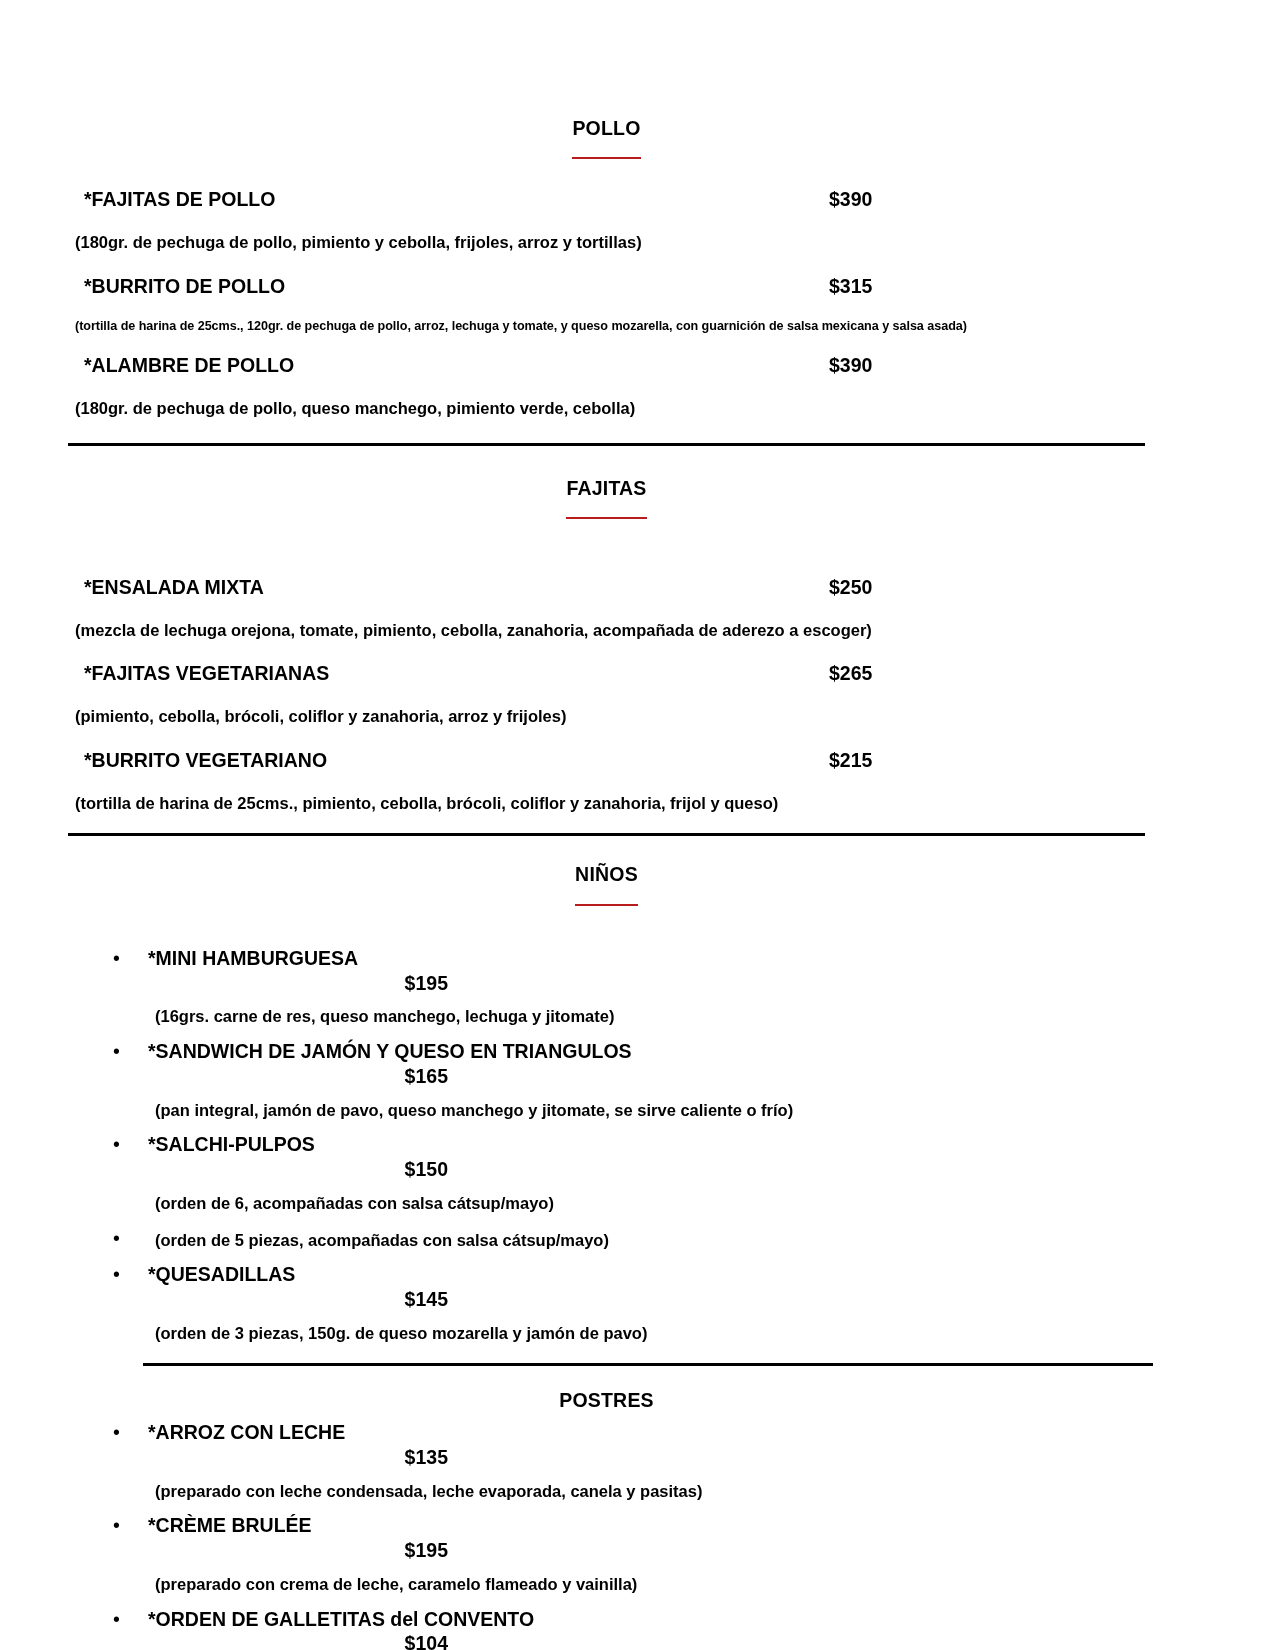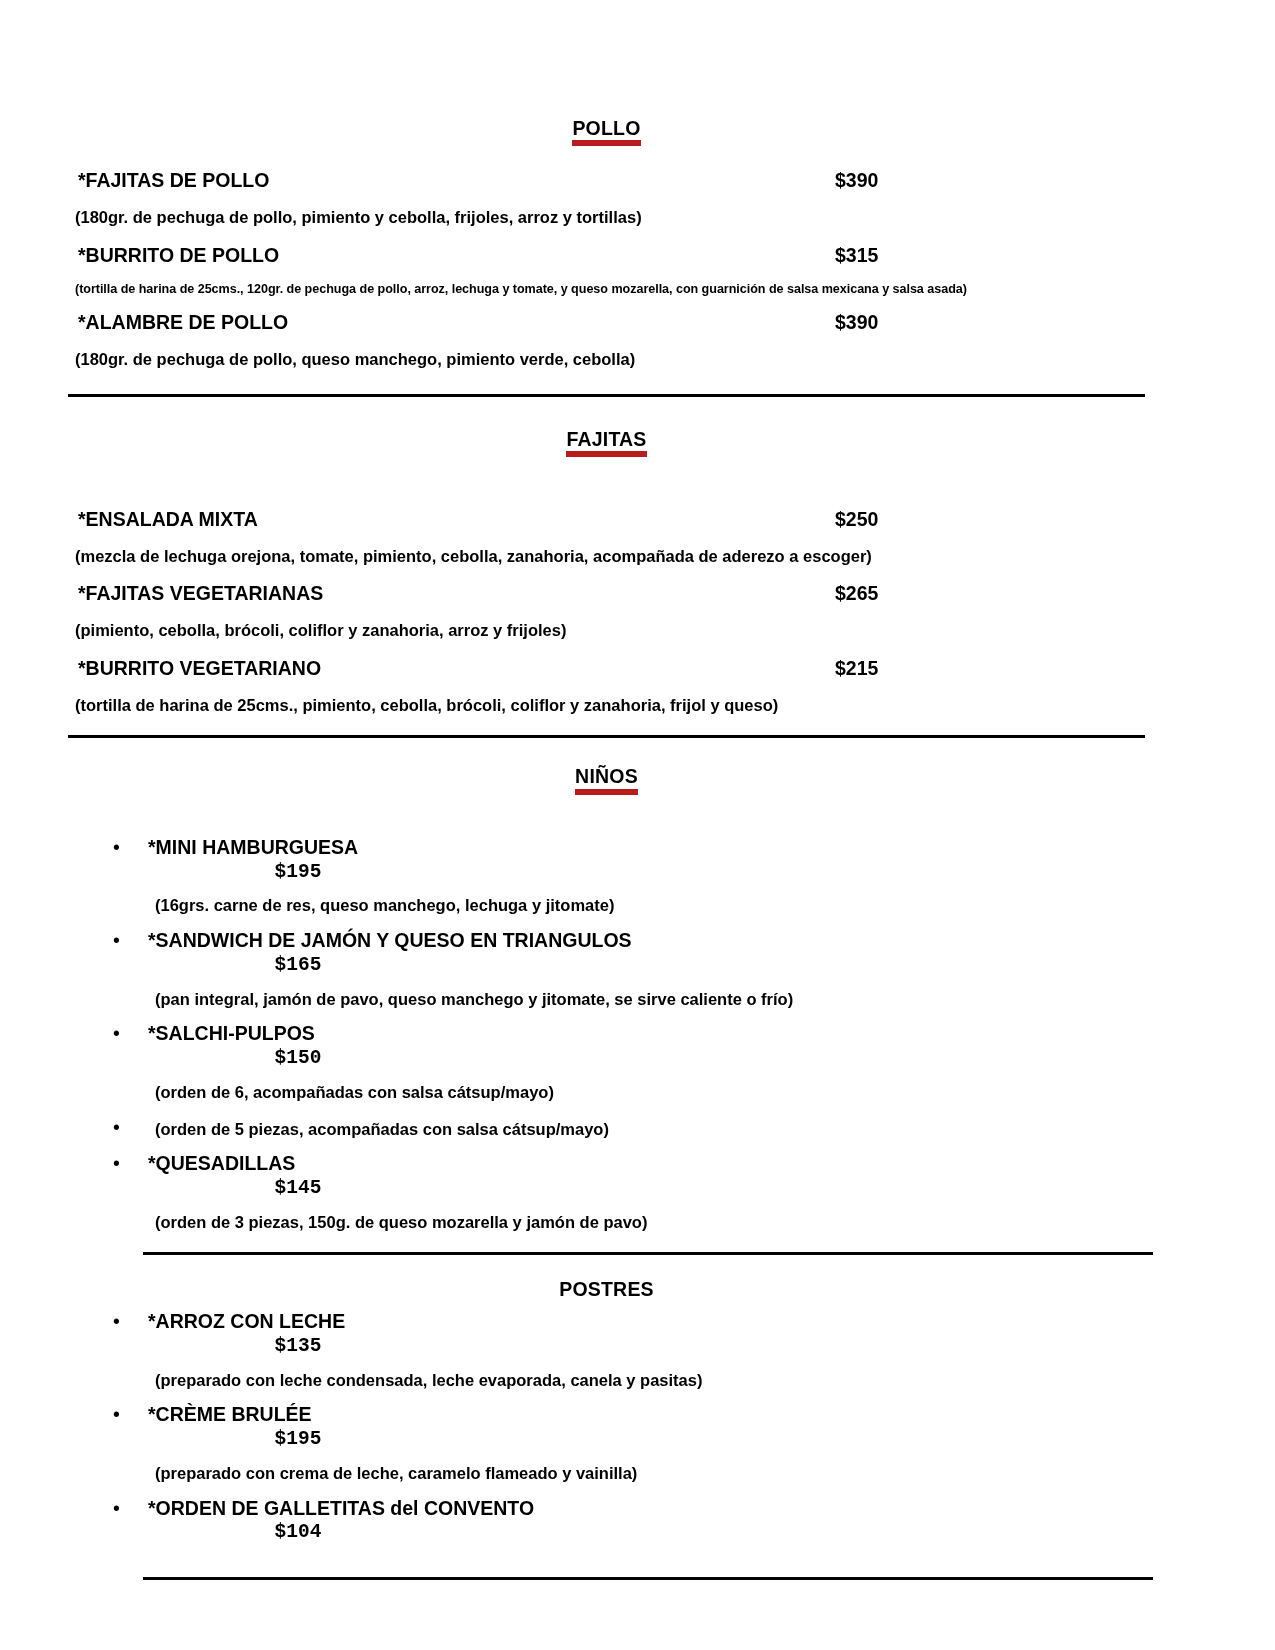--- a/index.html
+++ b/index.html
@@ -25,36 +25,36 @@
   
   .section-header {
     text-align: center;
     font-size: 19.5px;
     font-weight: bold;
     letter-spacing: 0.2px;
     line-height: 1.1;
   }
   .section-header .htext {
     display: inline-block;
-    border-bottom: 6px solid #b91c1c;
-    padding-bottom: 1px;
+    border-bottom: 2px solid #b91c1c;
+    padding-bottom: 18px;
   }
   .section-header.no-rule .htext {
     border-bottom: none;
     padding-bottom: 0;
   }
 
   
   .item-row {
     display: flex;
     align-items: flex-end;
     font-size: 19.5px;
     font-weight: bold;
     line-height: 1.28;
-    margin: 10px;
+    margin: 16px;
     gap: 7px;
   }
   .item-row .iname {
     flex: 0 0 auto;
   }
   .item-row .spacer {
     flex: 1 1 auto;
   }
   .item-row .iprice {
     flex: 0 0 auto;
@@ -97,21 +97,21 @@
   .bullet-item .brow {
     display: flex;
     align-items: baseline;
     font-size: 19.5px;
     font-weight: bold;
     line-height: 1.28;
     flex-direction: column;
   }
   .bullet-item .brow .bname { flex: 0 0 auto; }
   .bullet-item .brow .bspacer { flex: 1 1 auto; }
-  .bullet-item .brow .bprice { flex: 0 0 auto; width: 300px; text-align: center; font-family: Liberation Mono, monospace; }
+  .bullet-item .brow .bprice { flex: 0 0 auto; width: 300px; text-align: right; }
 
   
   .rule {
     border: 0;
     border-top: 3px solid #000;
     margin: 0;
     height: 0;
   }
   .rule.full { width: 1077px; margin-left: 0; }
   .rule.indent { width: 1010px; margin-left: 75px; }

